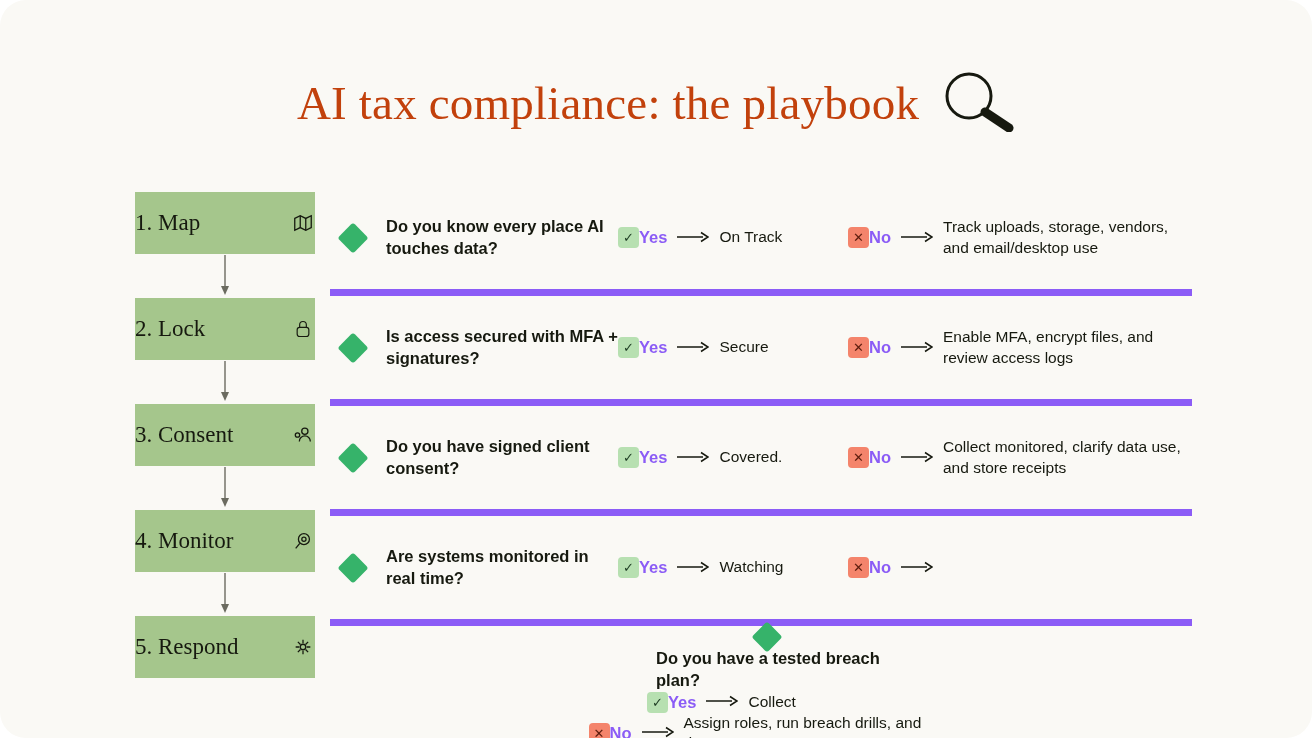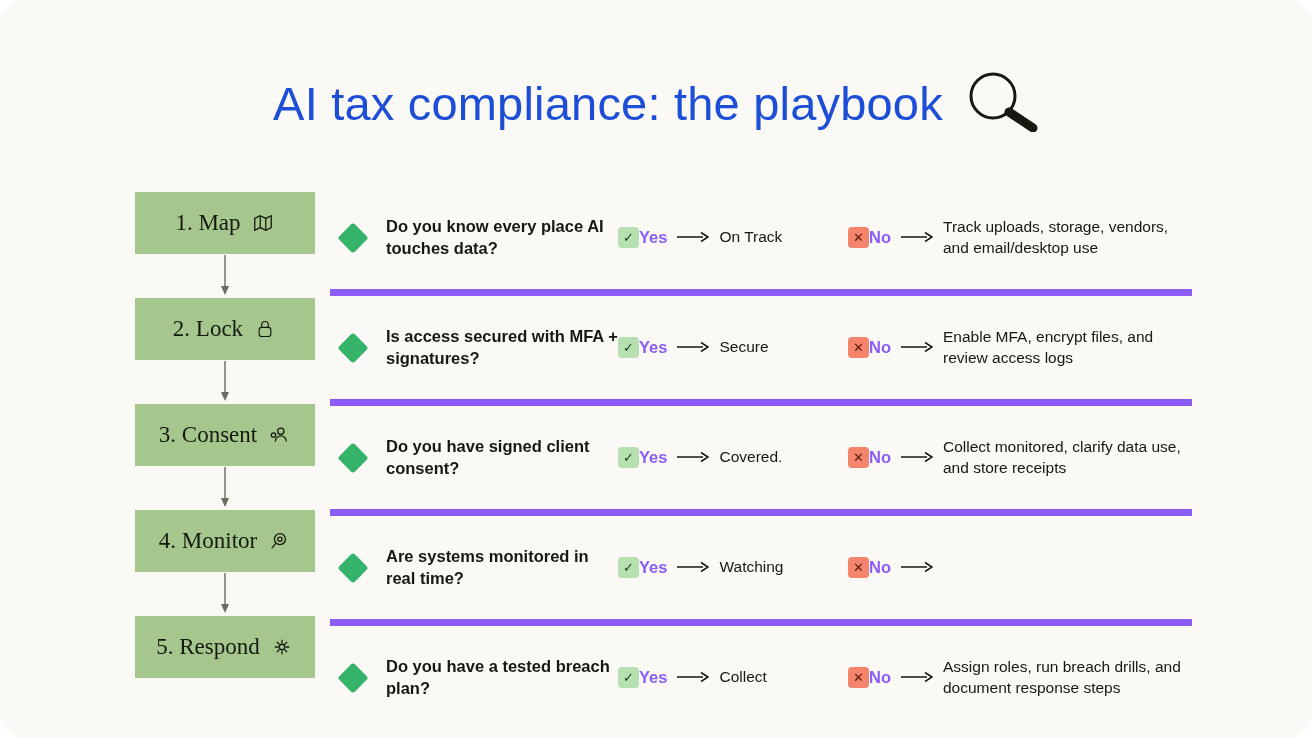--- a/index.html
+++ b/index.html
@@ -27,23 +27,23 @@
     position: absolute;
     left: 0;
     top: 70px;
     width: 1312px;
     display: flex;
     align-items: center;
     justify-content: center;
     gap: 18px;
   }
   .title {
-    font-family: Liberation Sans, sans-serif;
+    font-family: Liberation Serif, serif;
     font-size: 47px;
-    color: #1d4ed8;
+    color: #c2410c;
     letter-spacing: 0.2px;
     white-space: nowrap;
   }
   .magnifier {
     display: block;
   }
 
   
   .steps {
     position: absolute;
@@ -53,21 +53,21 @@
   }
   .step-wrap {
     position: relative;
   }
   .step-box {
     width: 180px;
     height: 62px;
     background: #a5c68c;
     display: flex;
     align-items: center;
-    justify-content: center;
+    justify-content: space-between;
     gap: 10px;
     box-sizing: border-box;
   }
   .step-label {
     font-family: "Liberation Serif", serif;
     font-size: 23px;
     color: #16190f;
     white-space: nowrap;
   }
   .step-icon {
@@ -94,20 +94,21 @@
   }
   .row {
     position: relative;
     height: 103px;
     display: flex;
     align-items: center;
     border-bottom: 7px solid #8b5cf6;
   }
   .row.last {
     border-bottom: none;
+    flex-direction: column;
   }
   .diamond {
     width: 22px;
     height: 22px;
     background: #36b36a;
     transform: rotate(45deg);
     border-radius: 3px;
     flex: 0 0 auto;
     margin-left: 12px;
   }

